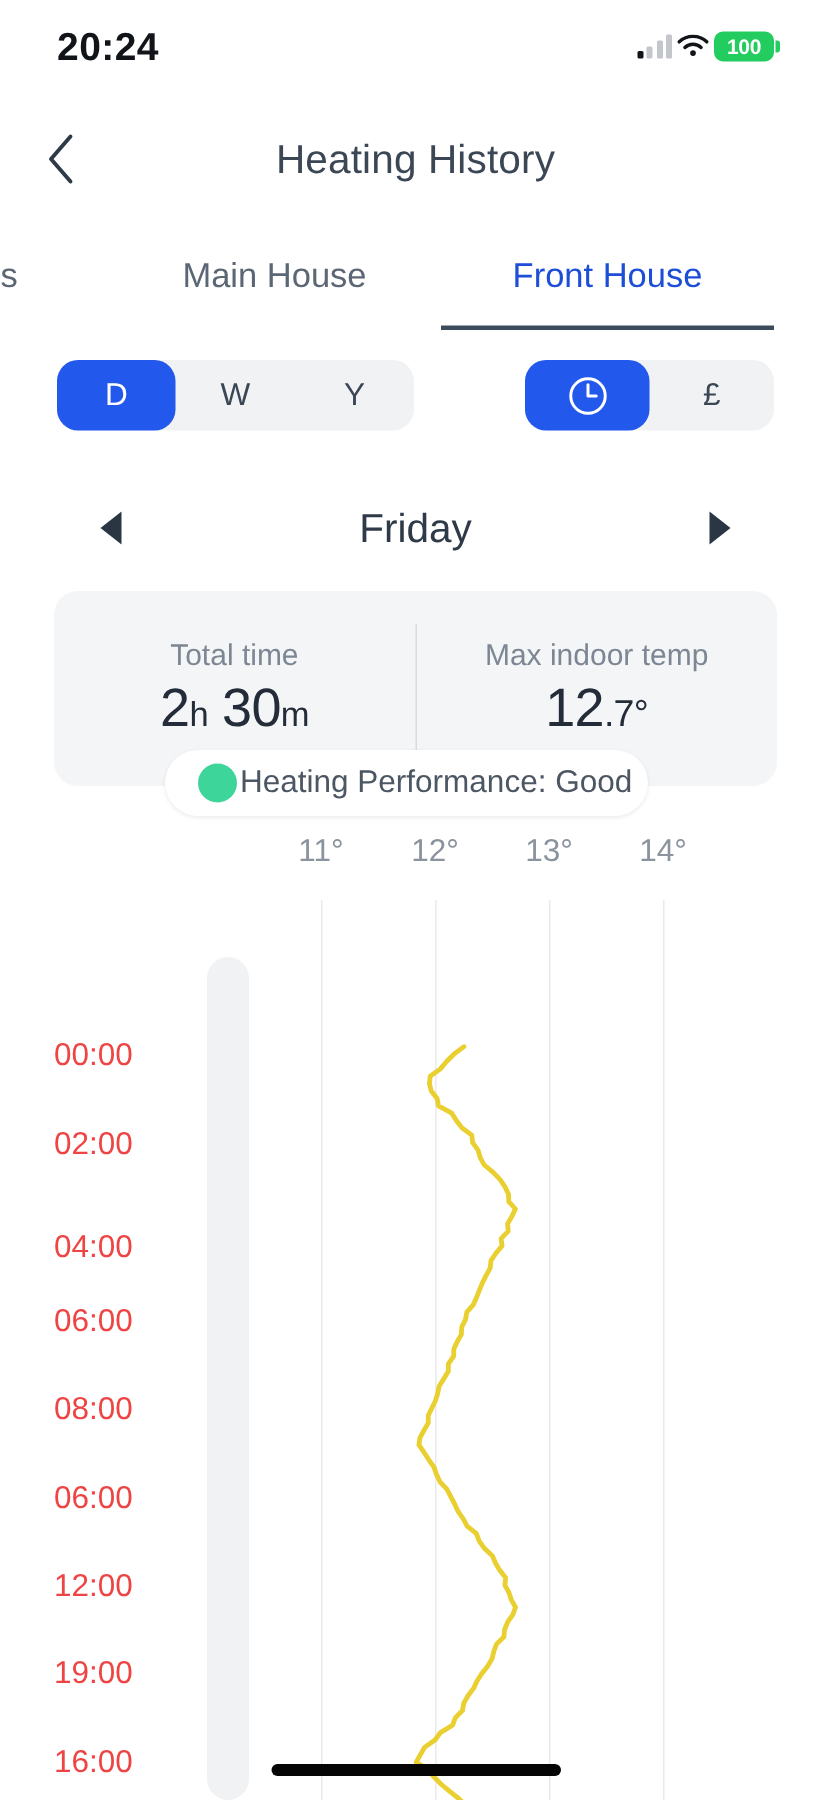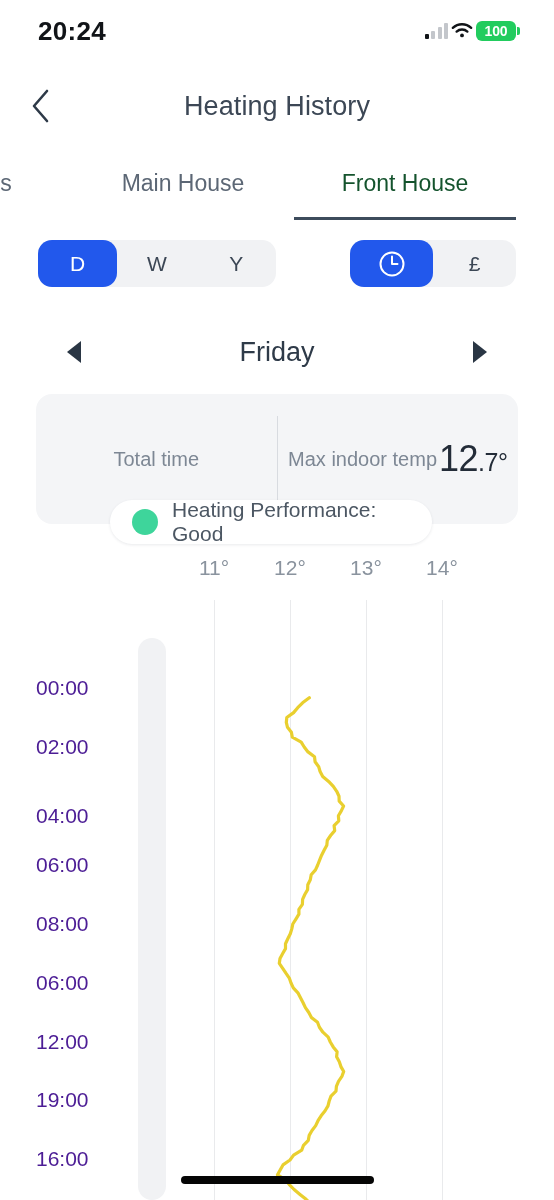--- a/index.html
+++ b/index.html
@@ -57,21 +57,21 @@
     display:flex; align-items:flex-start;
   }
   .tab{
     height:70px; display:flex; align-items:flex-start; justify-content:center;
     font-size:23px; color:#5c6775; position:relative; padding-top:20px;
     white-space:nowrap;
   }
   .tab.t0{ width:110px; justify-content:flex-start; padding-left:0; margin-left:-38px; }
   .tab.t1{ width:222px; }
   .tab.t2{ width:222px; }
-  .tab.active{ color:#14532d; }
+  .tab.active{ color:#1d4ed8; }
   .tab.active::after{
     content:""; position:absolute; left:50%; transform:translateX(-50%);
     bottom:0; width:222px; height:3px; background:#3d4c5c;
   }
 
   
   .seg-row{
     position:absolute; left:0; top:240px; width:554px; height:55px;
   }
   .seg{
@@ -104,51 +104,52 @@
     border-left:14px solid #2a3644;
   }
   .dayname{ font-size:27px; color:#2e3a48; }
 
   
   .statcard{
     position:absolute; left:36px; top:394px; width:482px; height:130px;
     background:#f4f5f7; border-radius:16px;
     display:flex;
   }
-  .stat{ flex:1; display:flex; flex-direction:row; align-items:center; justify-content:center; gap:2px; }
+  .stat{ flex:1; display:flex; flex-direction:column; align-items:center; justify-content:center; gap:2px; }
   .stat-label{ font-size:20px; color:#7d8794; }
   .stat-value{ font-size:36px; color:#232c38; letter-spacing:-.5px; line-height:1.15; }
   .stat-value .u{ font-size:23px; }
   .stat-value .dec{ font-size:25px; }
   .divider{ width:1px; background:#d8dbe0; margin:22px 0; }
 
   .perf-pill{
     position:absolute; left:110px; top:500px; width:322px; height:44px;
     background:#ffffff; border-radius:22px;
-    display:flex; align-items:center; gap:14px; padding-left:22px;
+    display:flex; align-items:center; gap:2px; padding-left:22px;
     box-shadow:0 1px 3px rgba(40,50,70,.10);
   }
   .perf-dot{ width:26px; height:26px; border-radius:50%; background:#3ed59b; flex:0 0 auto; }
   .perf-text{ font-size:21px; color:#4c5763; }
 
   
   .chart{
     position:absolute; left:0; top:556px; width:554px; height:644px;
   }
   .temp-ticks{ position:absolute; left:0; top:0; width:554px; height:44px; }
   .temp-tick{
     position:absolute; top:0; font-size:21px; color:#8a939e;
     transform:translateX(-50%);
   }
   .grid{ position:absolute; left:0; top:44px; width:554px; height:600px; }
   .gline{ position:absolute; top:0; width:1px; height:600px; background:#e9eaec; }
   .time-labels{ position:absolute; left:0; top:44px; width:554px; height:600px; }
   .tlabel{
-    position:absolute; left:36px; font-size:21px; color:#4c1d95;
+    position:absolute; left:36px; font-size:21px; color:#ef4444;
     transform:translateY(-50%);
+    margin-top:16px;
   }
   .track{
     position:absolute; left:138px; top:82px; width:28px; height:562px;
     background:#f1f2f4; border-radius:14px;
   }
   .curve{ position:absolute; left:0; top:44px; width:554px; height:600px; }
 
   .home-ind{
     position:absolute; left:181px; top:1176px; width:193px; height:8px;
     border-radius:4px; background:#050505;
@@ -215,20 +216,24 @@
   </div>
   <div class="dayname">Friday</div>
   <div class="arrow">
     <div class="tri-r"></div>
   </div>
 </div>
 
 <div class="statcard">
   <div class="stat">
     <div class="stat-label">Total time</div>
+    <div class="stat-value">
+      <span>2</span><span class="u">h</span>
+      <span>30</span><span class="u">m</span>
+    </div>
   </div>
   <div class="divider"></div>
   <div class="stat">
     <div class="stat-label">Max indoor temp</div>
     <div class="stat-value">
       <span>12</span><span class="dec">.7°</span>
     </div>
   </div>
 </div>
 

